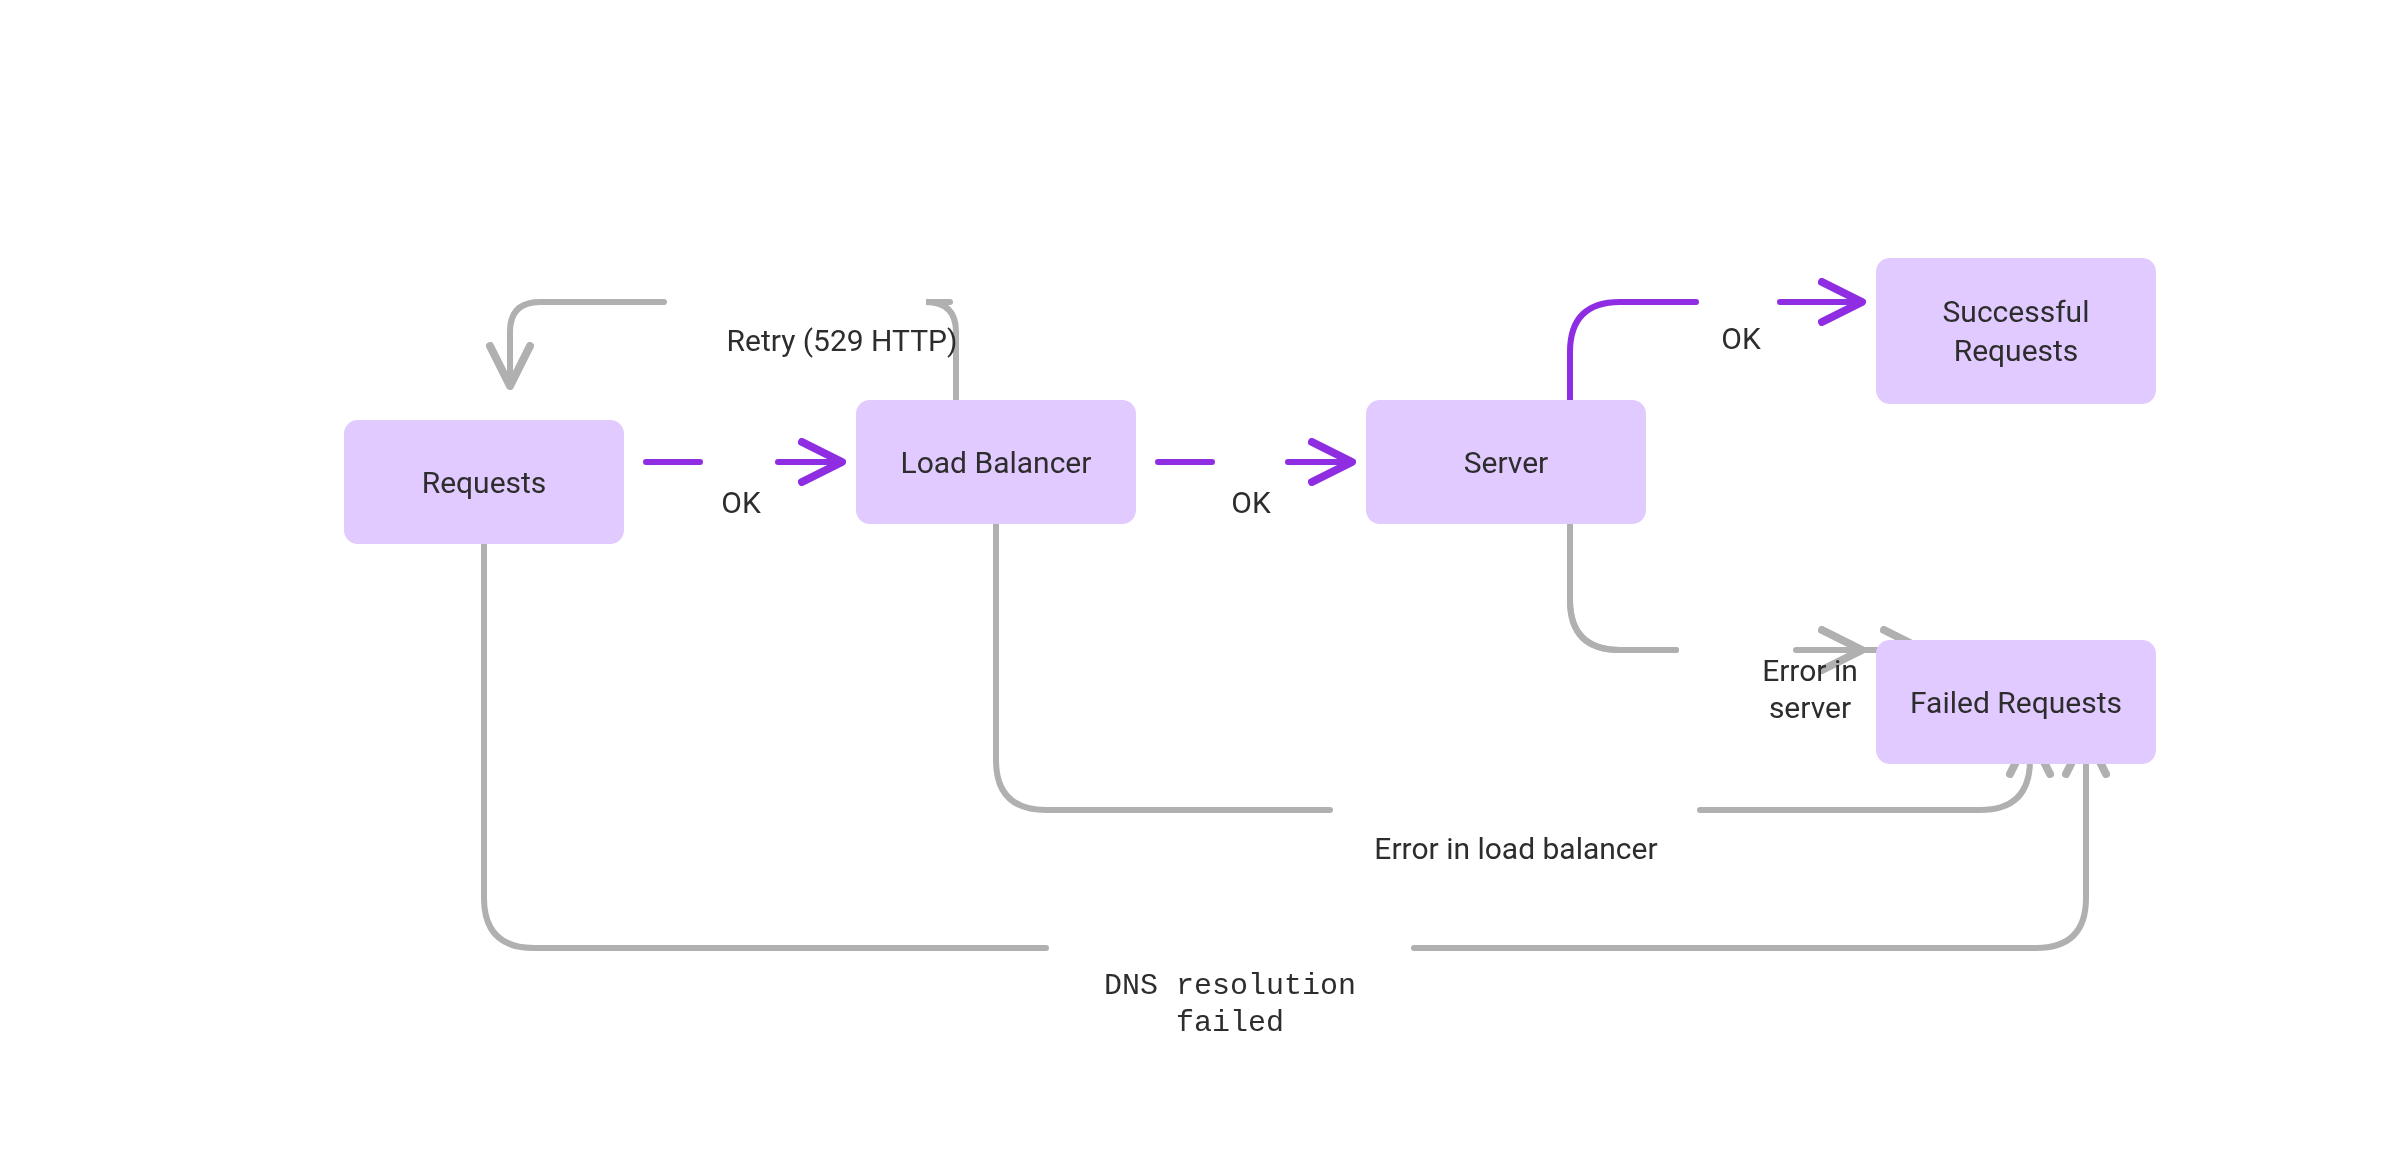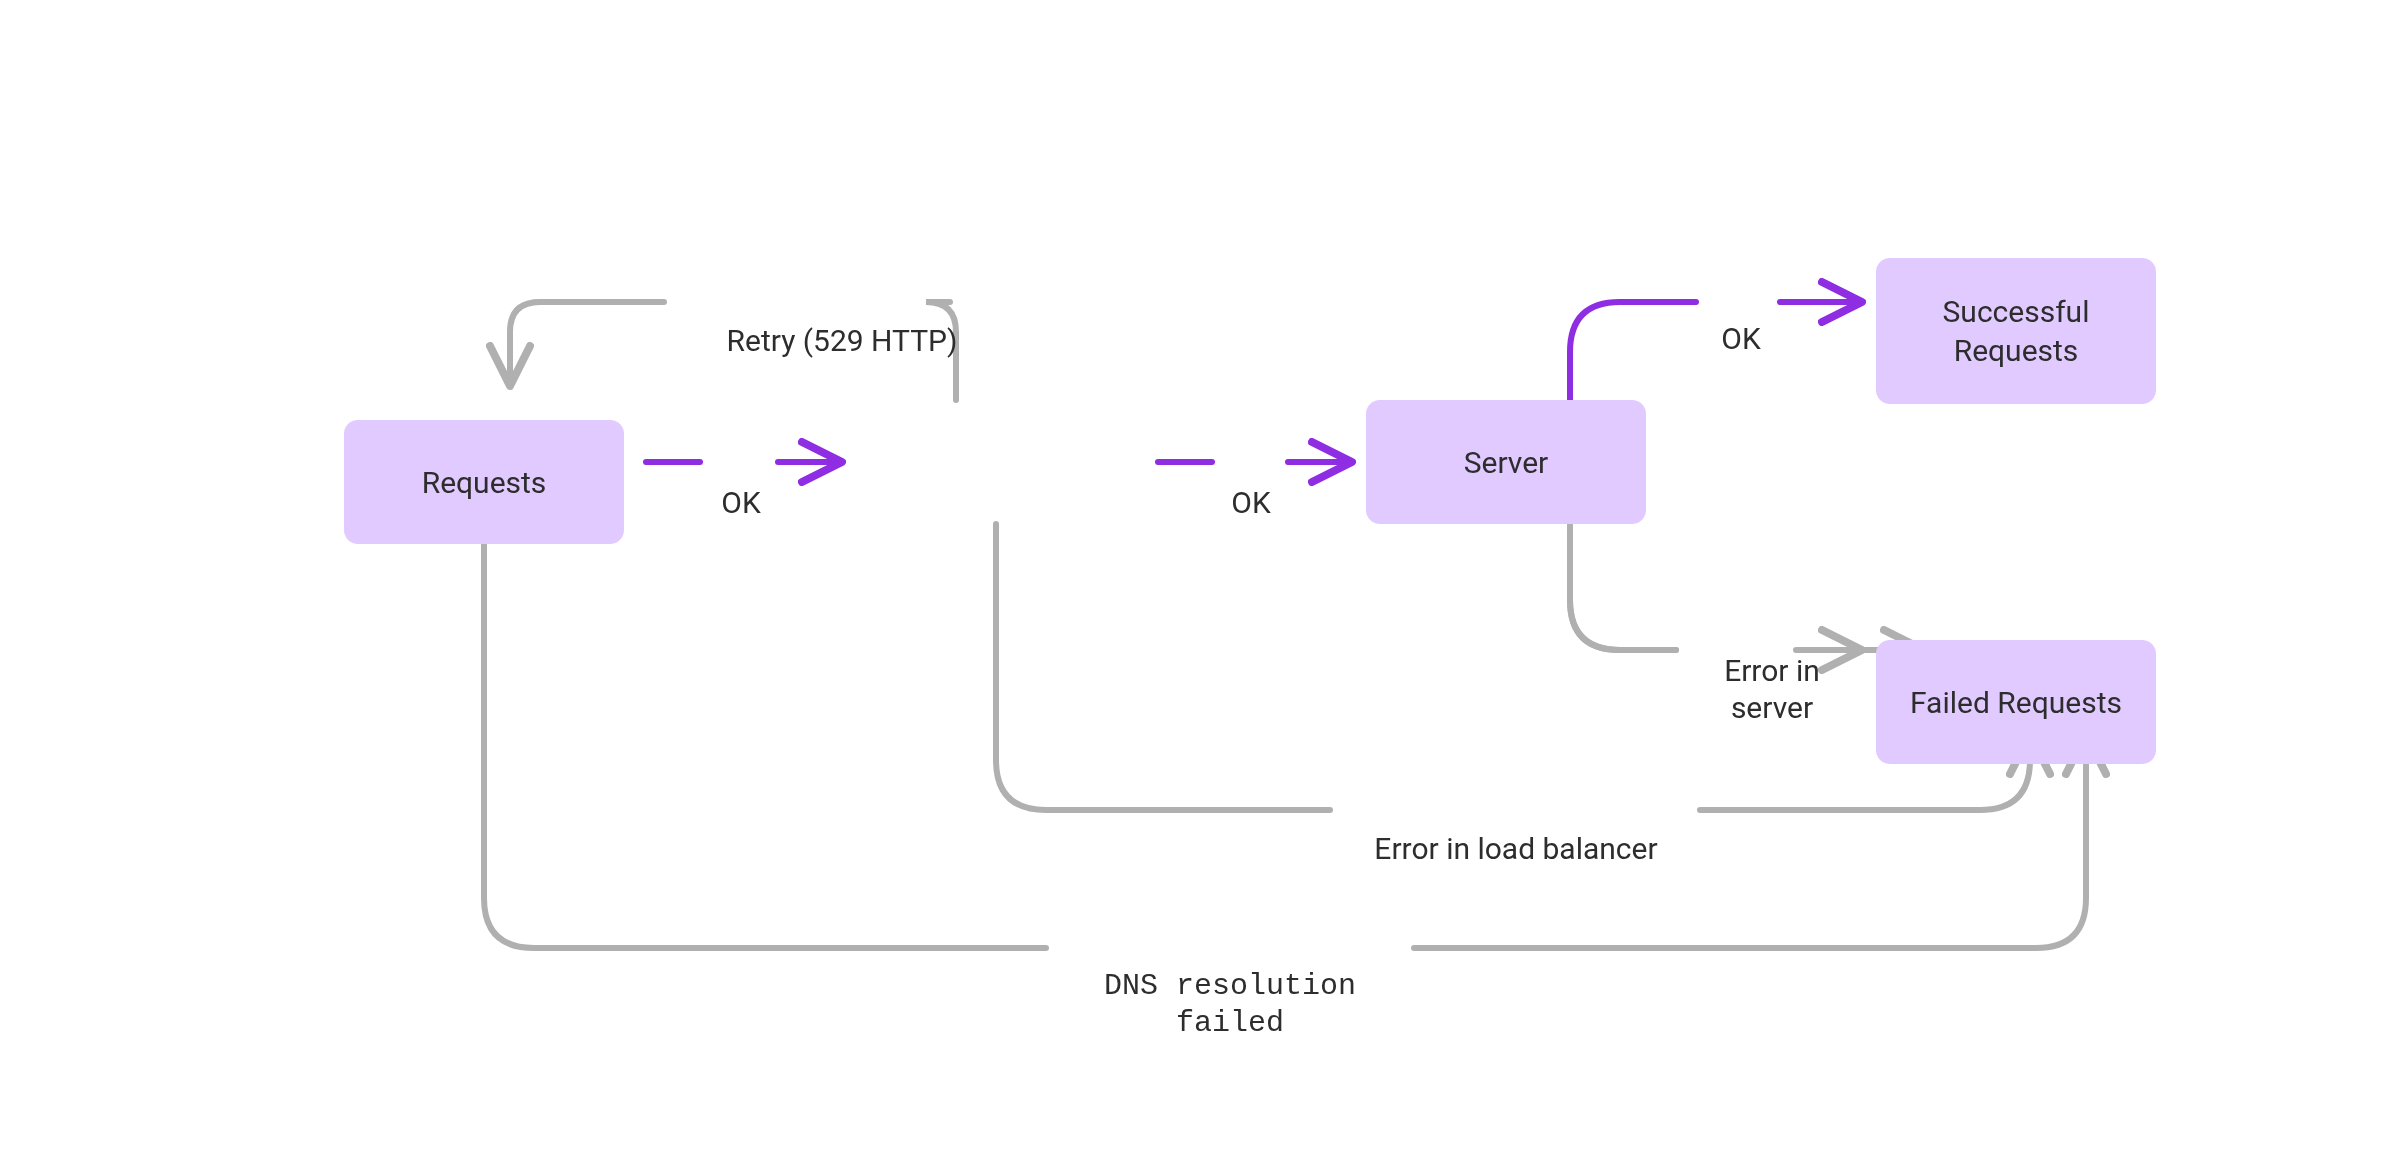--- a/index.html
+++ b/index.html
@@ -134,20 +134,23 @@
     </g>
 
     <g visibility="hidden"></g>
 
   </svg>
 
   <div class="node" style="left:344px; top:400px; width:280px; height:124px;margin-top:20px;">
     <span>Requests</span>
   </div>
 
+  <div class="node" style="left:856px; top:400px; width:280px; height:124px;">
+    <span>Load Balancer</span>
+  </div>
 
   <div class="node" style="left:1366px; top:400px; width:280px; height:124px;">
     <span>Server</span>
   </div>
 
   <div class="node" style="left:1876px; top:258px; width:280px; height:146px;">
     <span>Successful
 Requests</span>
   </div>
 
@@ -164,21 +167,21 @@
   </div>
 
   <div class="label" style="left:1228px; top:446px; width:46px;">
     <span>OK</span>
   </div>
 
   <div class="label" style="left:1718px; top:282px; width:46px;">
     <span>OK</span>
   </div>
 
-  <div class="label" style="left:1692px; top:614px; width:160px;">
+  <div class="label" style="left:1730px; top:614px; width:160px;">
     <span>Error in
 server</span>
   </div>
 
   <div class="label" style="left:1346px; top:792px; width:340px;">
     <span>Error in load balancer</span>
   </div>
 
   <div class="label" style="left:1060px; top:930px; width:340px;font-family:Liberation Mono, monospace;">
     <span>DNS resolution failed</span>

